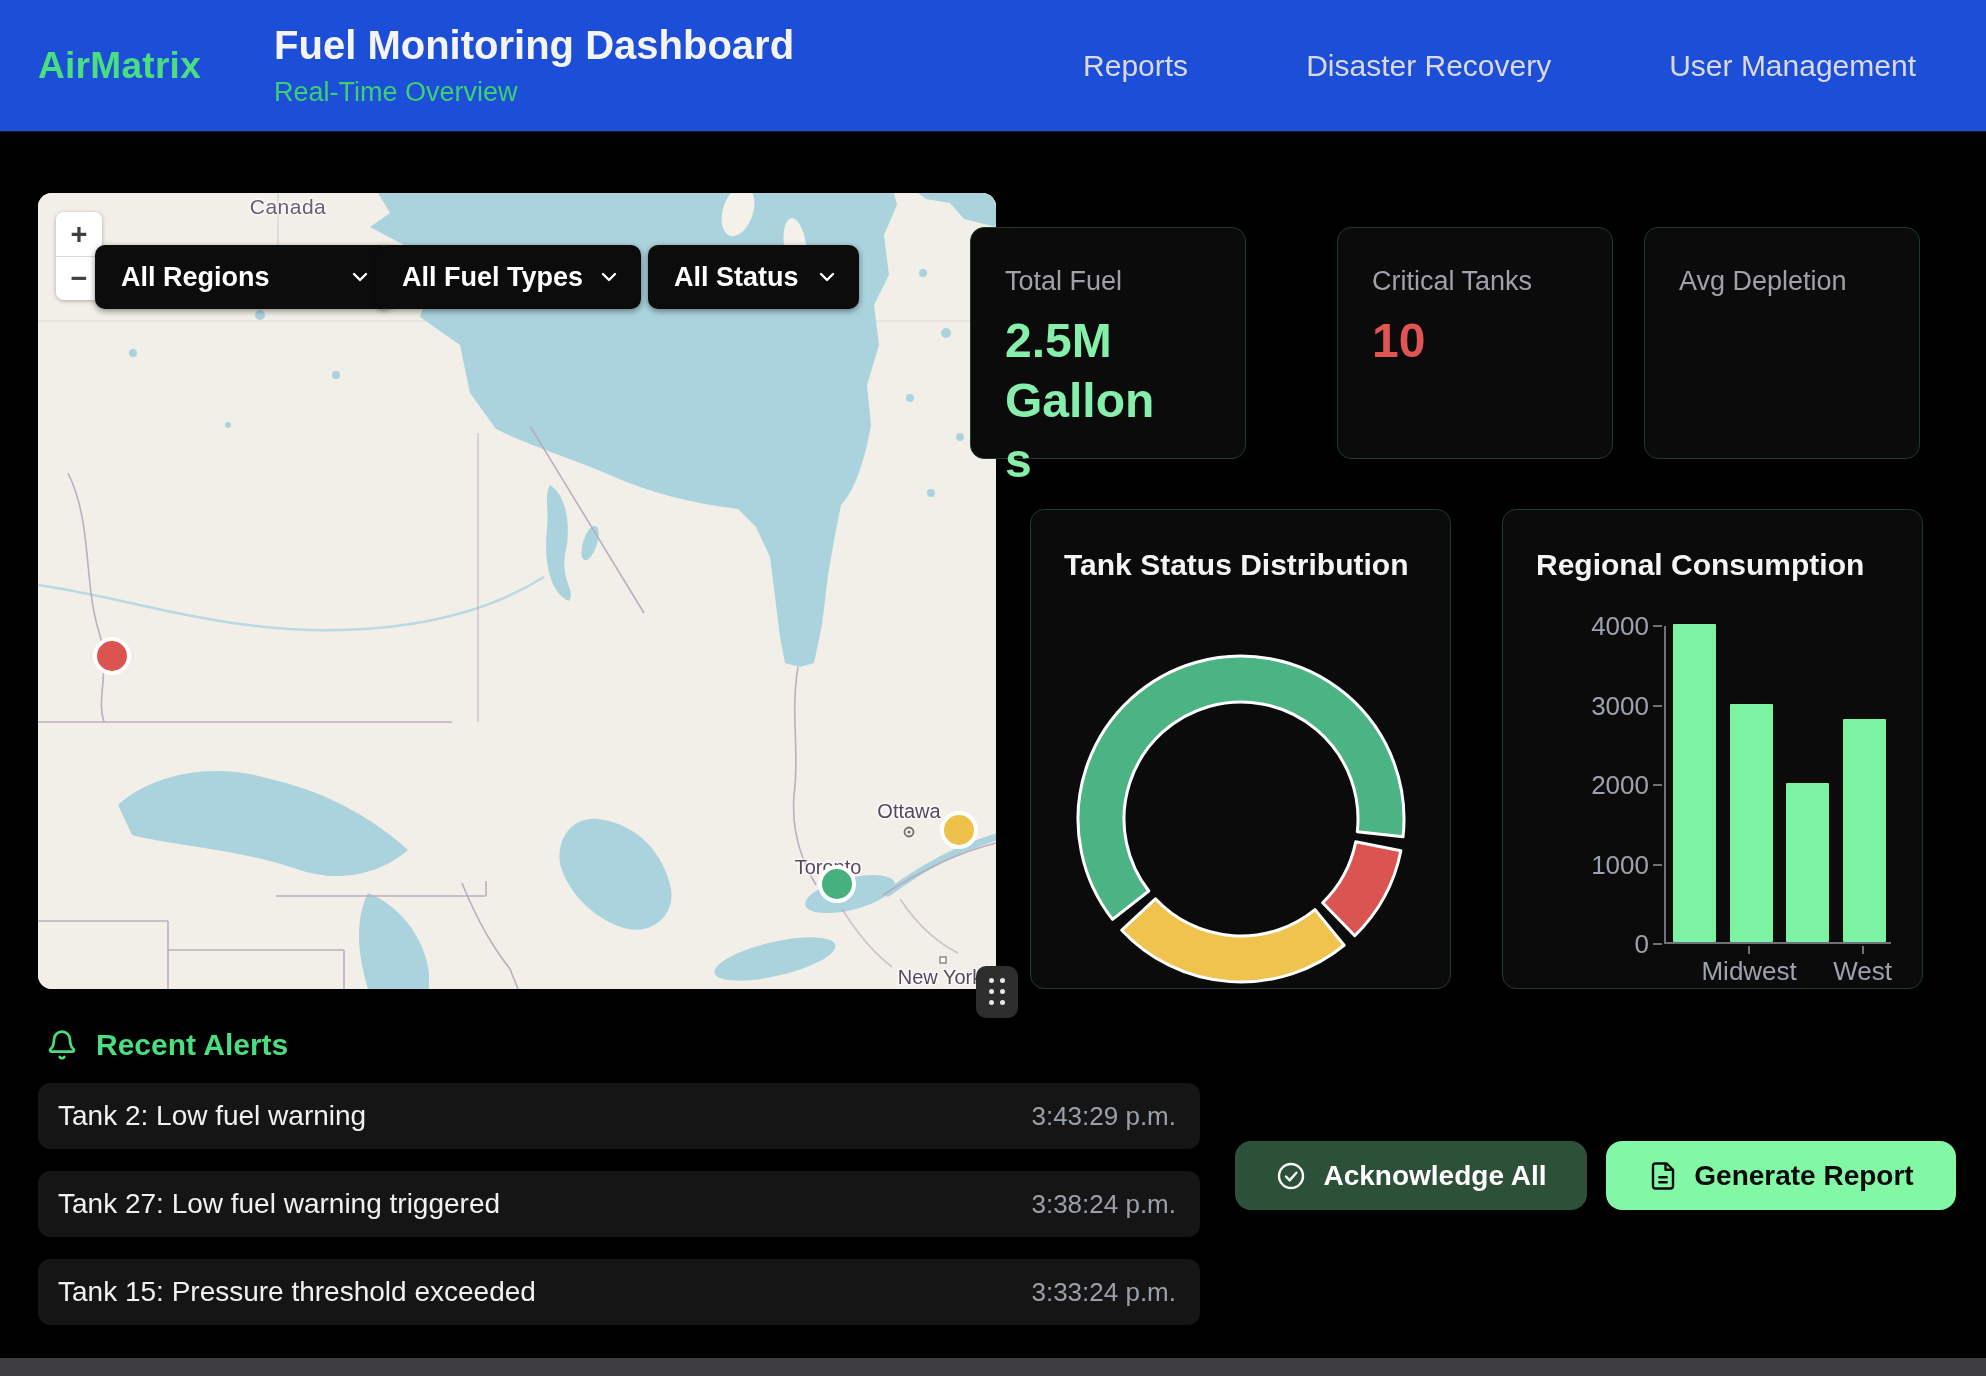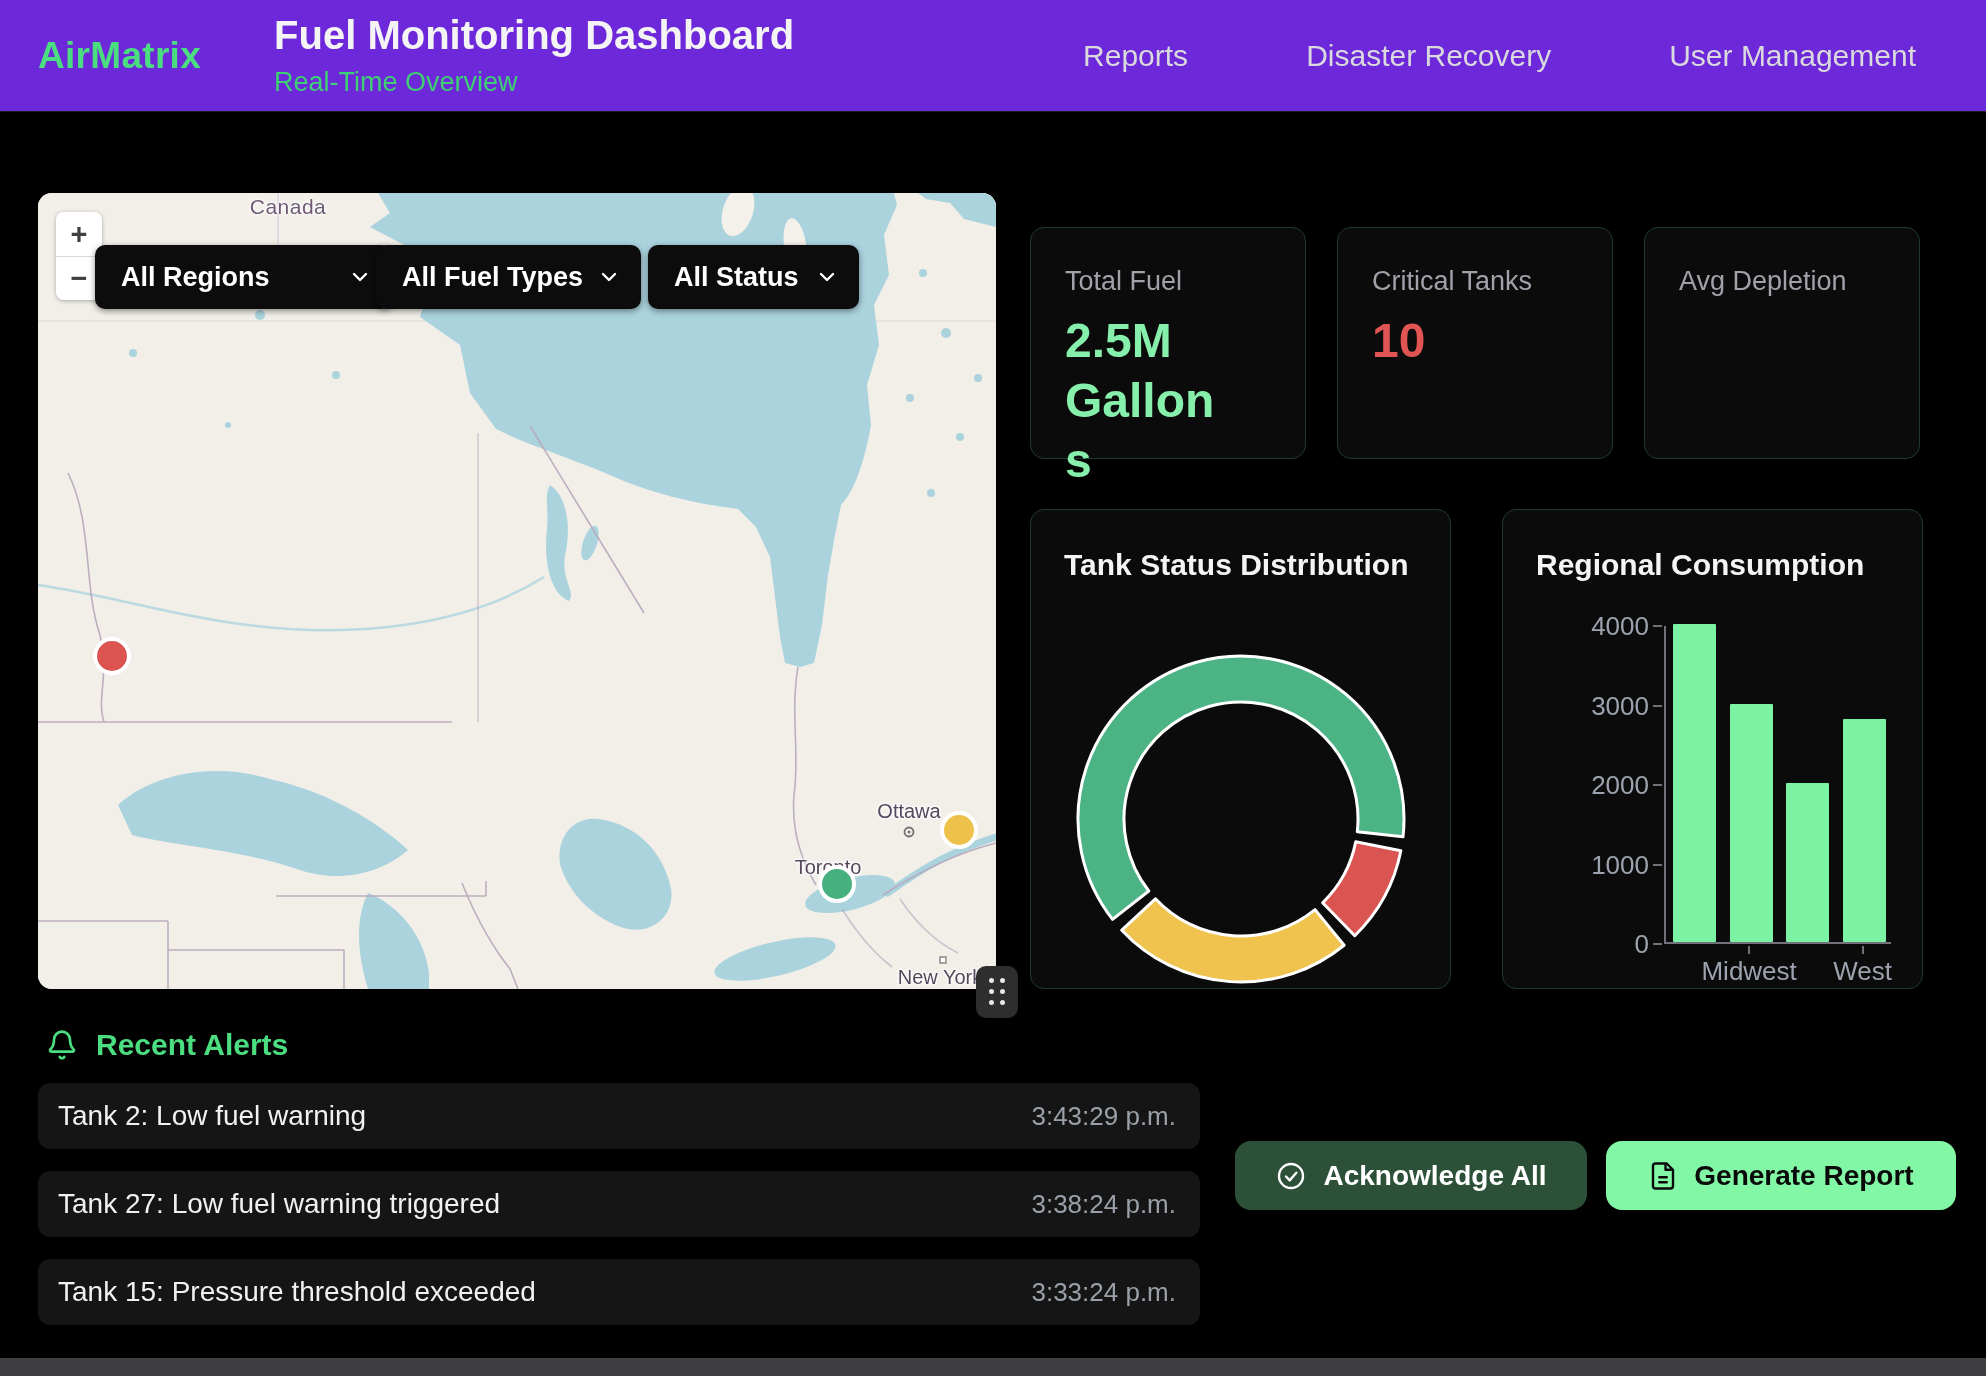--- a/index.html
+++ b/index.html
@@ -2,22 +2,22 @@
 <html><head>
 <meta charset="utf-8">
 <style>
   * { margin:0; padding:0; box-sizing:border-box; }
   html,body { background:#000; }
   body {
     width:1986px; height:1376px; position:relative; overflow:hidden;
     font-family:"Liberation Sans", sans-serif; color:#f4f4f5;
   }
   
-  .header { position:absolute; left:0; top:0; width:1986px; height:112px;
-    display:flex; align-items:center; padding:0 70px 0 38px; background:#6d28d9;
+  .header { position:absolute; left:0; top:0; width:1986px; height:132px;
+    display:flex; align-items:center; padding:0 70px 0 38px; background:#1d4ed8;
     border-bottom:1px solid #1c1c1c; }
   .brand { font-size:37px; font-weight:700; color:#4ade80; letter-spacing:.3px; }
   .titleblock { margin-left:73px; display:flex; flex-direction:column; gap:9px; }
   .title { font-size:40px; font-weight:700; color:#f4f4f5; }
   .subtitle { font-size:27px; font-weight:500; color:#3ecf74; }
   .nav { margin-left:auto; display:flex; gap:118px; }
   .nav-item { font-size:30px; color:#d9d9de; cursor:pointer; }
   
   .map { position:absolute; left:38px; top:193px; width:958px; height:796px;
     border-radius:14px; overflow:hidden; background:#f2efe9; }
@@ -196,21 +196,21 @@
 
 <div class="grip">
   <i></i>
     <i></i>
     <i></i>
     <i></i>
     <i></i>
     <i></i>
 </div>
 
-<div class="card stat" style="left:1030px;">
+<div class="card stat" style="left:970px;">
   <div class="stat-label">Total Fuel</div>
   <div class="stat-value" style="color:#86efac;">2.5M Gallons</div>
 </div>
 <div class="card stat" style="left:1337px;">
   <div class="stat-label">Critical Tanks</div>
   <div class="stat-value" style="color:#e05454;">10</div>
 </div>
 <div class="card stat" style="left:1644px;">
   <div class="stat-label">Avg Depletion</div>
 </div>

